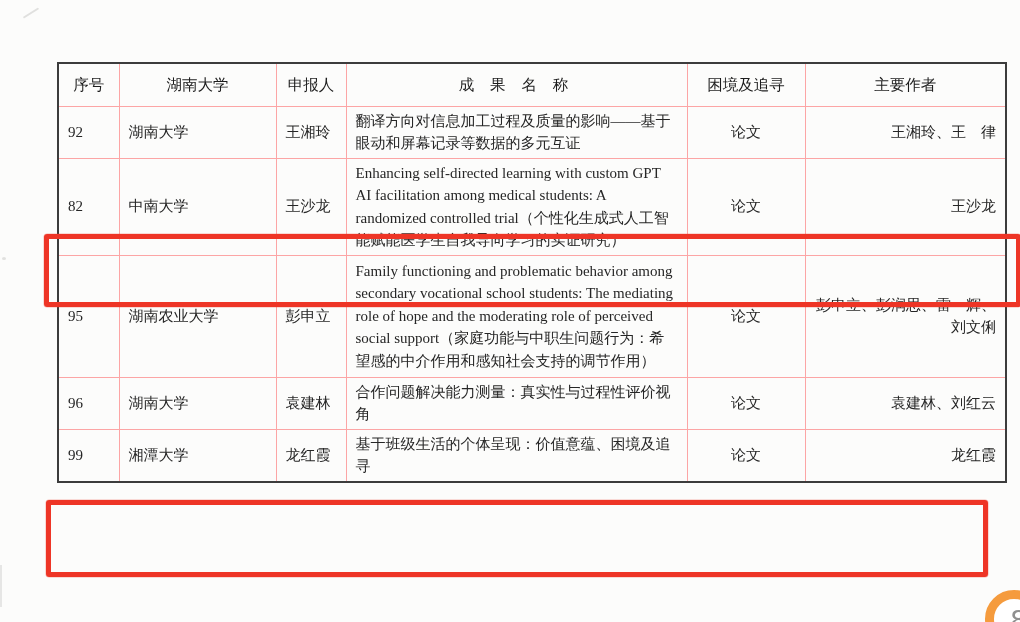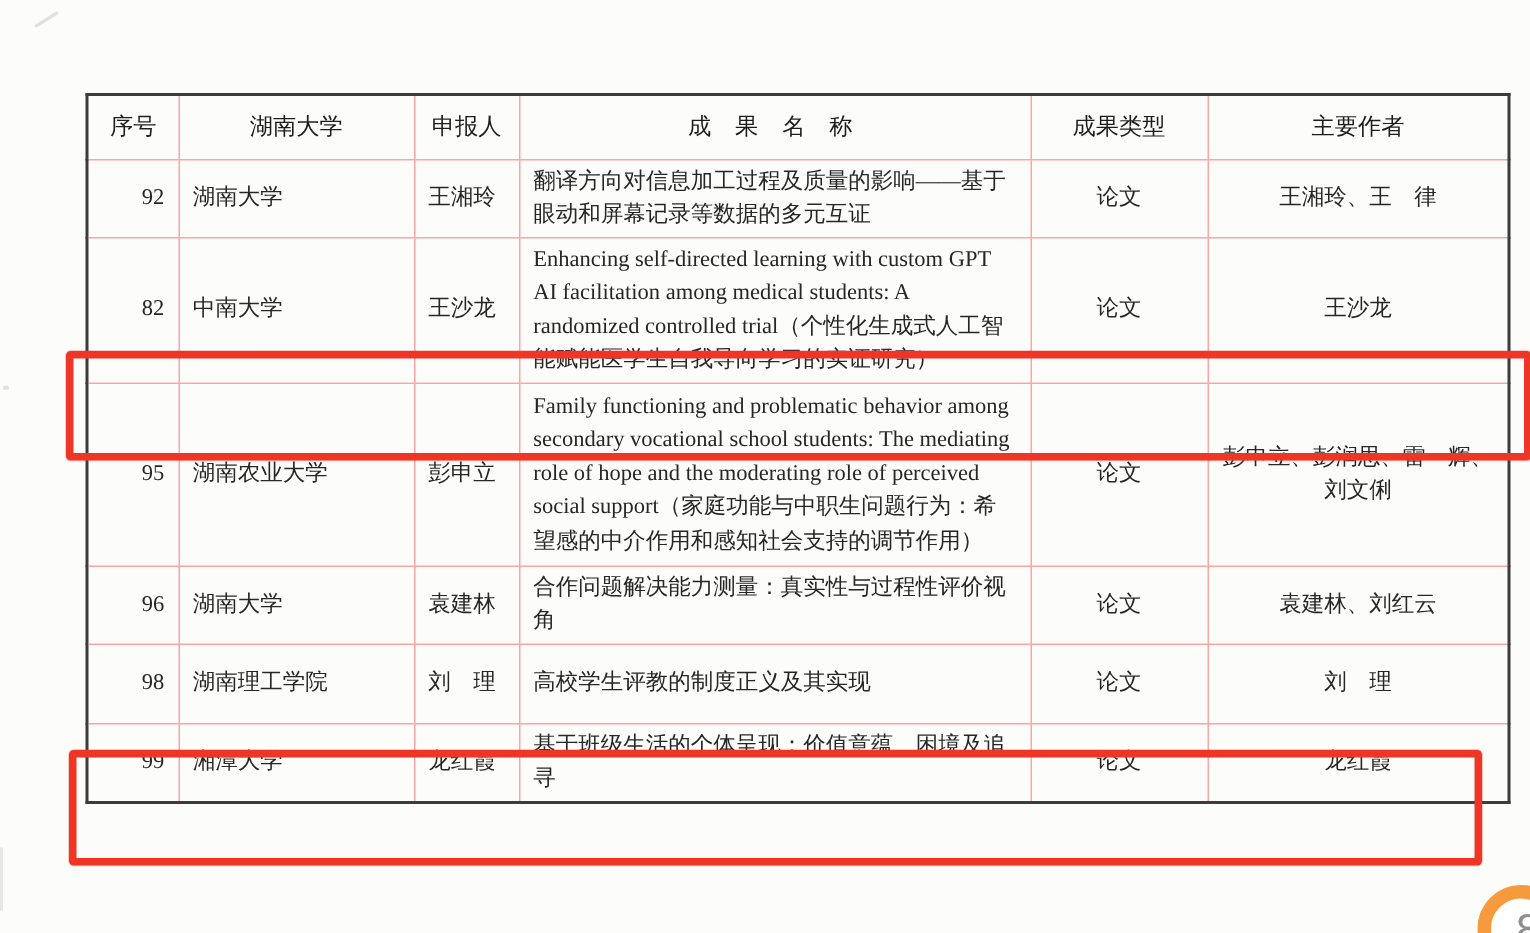--- a/index.html
+++ b/index.html
@@ -36,26 +36,26 @@
     word-break: break-word;
   }
   table.doc { border: 2px solid #3c3c3c; }
   thead th {
     font-weight: bold;
     text-align: center;
     color: #1d1d1d;
     font-size: 15.5px;
   }
   th.h-title { letter-spacing: 6px; }
-  td.c-no   { text-align: right; }
+  td.c-no   { text-align: left; }
   td.c-unit { text-align: left; padding-left: 13px; }
   td.c-app  { text-align: left; padding-left: 4px; padding-right: 4px; }
   td.c-title{ text-align: left; }
   td.c-type { text-align: center; }
-  td.c-auth { text-align: center; padding-left: 12px; }
+  td.c-auth { text-align: right; padding-left: 12px; }
 
   
   .hl-box {
     position: absolute;
     border: 5px solid #ee3526;
     border-radius: 3px;
     box-shadow: 0 0 0 0.5px rgba(238,53,38,.35);
     pointer-events: none;
     background: transparent;
   }
@@ -134,21 +134,21 @@
       <col style="width:341px">
       <col style="width:118px">
       <col style="width:201px">
     </colgroup>
     <thead>
       <tr style="height:43px">
         <th>序号</th>
         <th>湖南大学</th>
         <th>申报人</th>
         <th class="h-title">成 果 名 称</th>
-        <th>成果类型</th>
+        <th>困境及追寻</th>
         <th>主要作者</th>
       </tr>
     </thead>
     <tbody>
       <tr style="height:47px">
         <td class="c-no">92</td>
         <td class="c-unit">湖南大学</td>
         <td class="c-app">王湘玲</td>
         <td class="c-title">翻译方向对信息加工过程及质量的影响——基于眼动和屏幕记录等数据的多元互证</td>
         <td class="c-type">论文</td>
@@ -171,28 +171,20 @@
         <td class="c-auth">彭申立、彭润思、雷　辉、刘文俐</td>
       </tr>
       <tr style="height:44px">
         <td class="c-no">96</td>
         <td class="c-unit">湖南大学</td>
         <td class="c-app">袁建林</td>
         <td class="c-title">合作问题解决能力测量：真实性与过程性评价视角</td>
         <td class="c-type">论文</td>
         <td class="c-auth">袁建林、刘红云</td>
       </tr>
-      <tr style="height:53px">
-        <td class="c-no">98</td>
-        <td class="c-unit">湖南理工学院</td>
-        <td class="c-app">刘　理</td>
-        <td class="c-title">高校学生评教的制度正义及其实现</td>
-        <td class="c-type">论文</td>
-        <td class="c-auth">刘　理</td>
-      </tr>
       <tr style="height:41px">
         <td class="c-no">99</td>
         <td class="c-unit">湘潭大学</td>
         <td class="c-app">龙红霞</td>
         <td class="c-title">基于班级生活的个体呈现：价值意蕴、困境及追寻</td>
         <td class="c-type">论文</td>
         <td class="c-auth">龙红霞</td>
       </tr>
     </tbody>
   </table>

